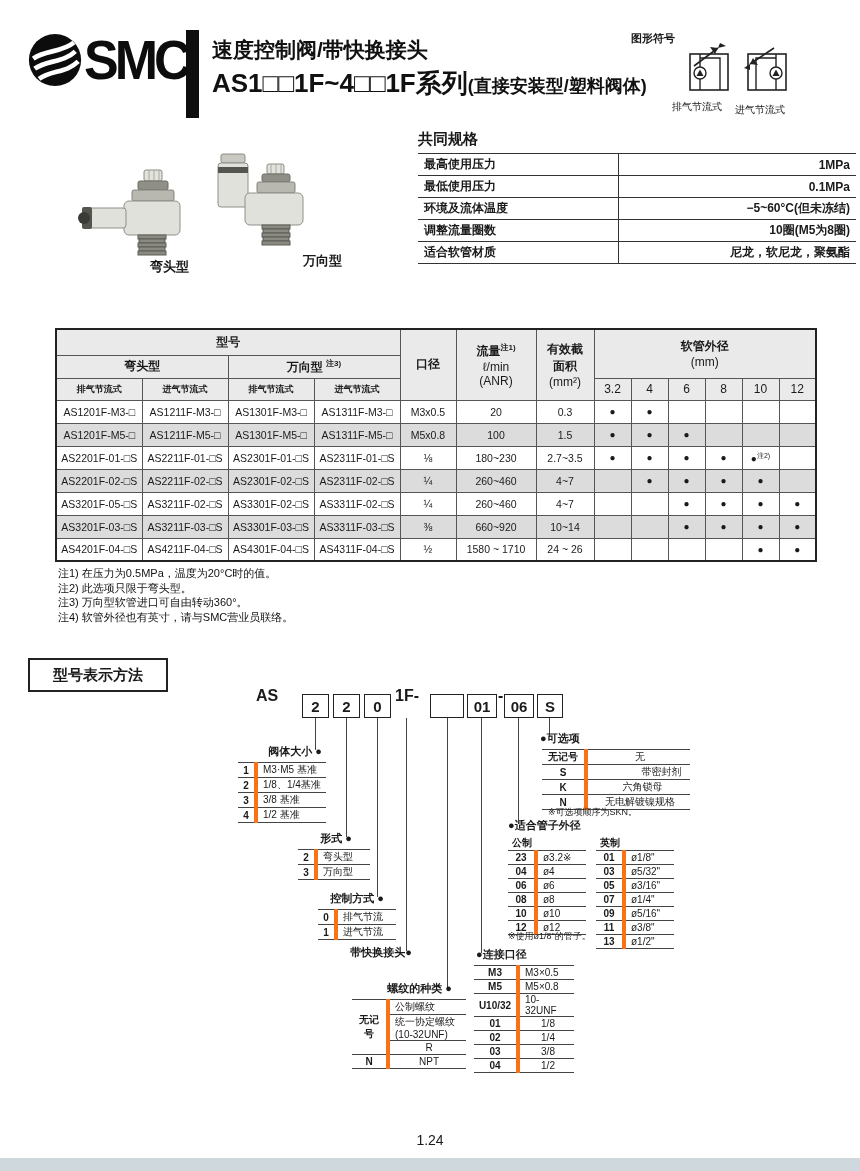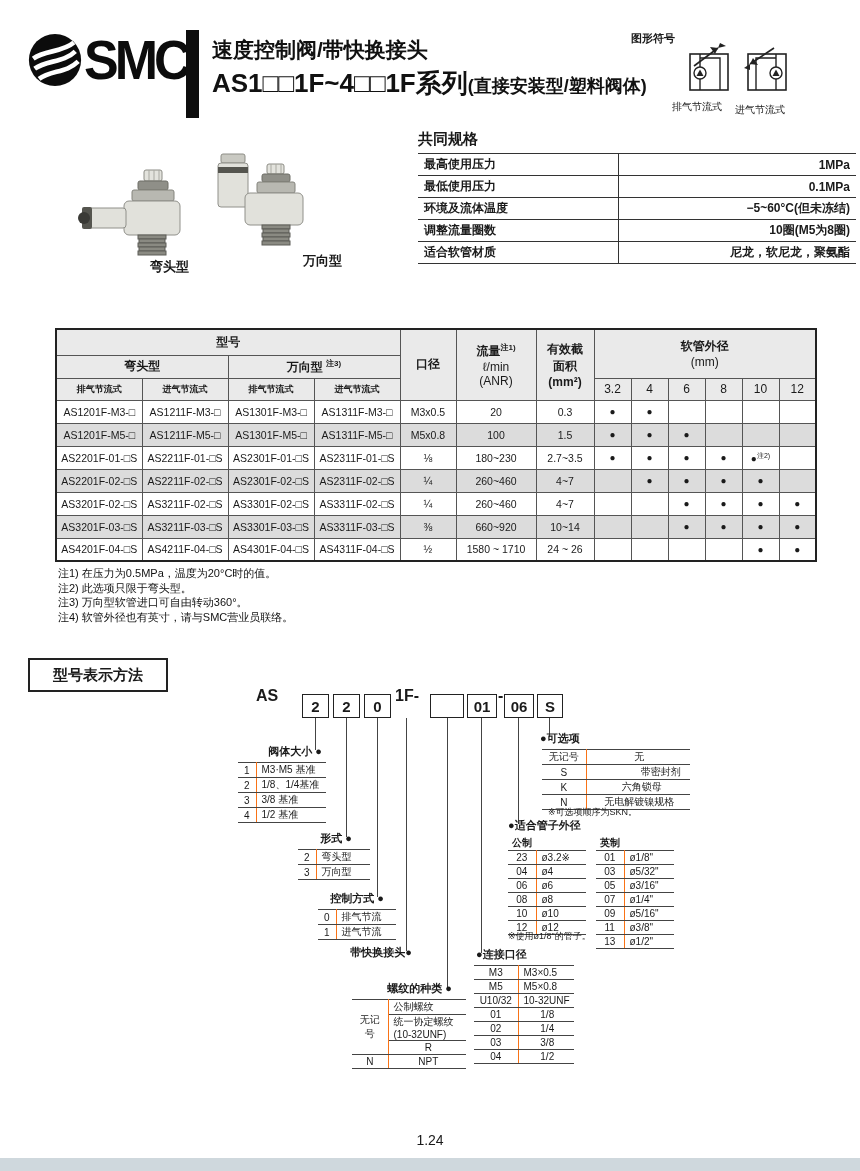--- a/index.html
+++ b/index.html
@@ -50,21 +50,21 @@
   
   .diagram { position:absolute; left:0; top:650px; width:860px; height:470px; }
   .howto { position:absolute; left:28px; top:8px; width:140px; height:34px; border:2px solid #222; display:flex; align-items:center; justify-content:center; font-size:15px; font-weight:bold; }
   .code-txt { position:absolute; top:37px; font-size:16px; font-weight:bold; }
   .code-box { position:absolute; top:44px; height:24px; border:1.5px solid #222; display:flex; align-items:center; justify-content:center; font-size:15px; font-weight:bold; background:#fff; }
   .vline { position:absolute; width:1px; background:#444; }
   .dlabel { position:absolute; font-size:11px; font-weight:bold; white-space:nowrap; }
   .dlabel.r { text-align:right; }
   .stbl { position:absolute; border-collapse:collapse; font-size:10px; }
   .stbl td { border-top:1px solid #444; border-bottom:1px solid #444; height:14px; padding:0 3px; text-align:center; }
-  .stbl td.k { border-right:1px solid #f97316; font-weight:normal;margin-top:20px; }
+  .stbl td.k { border-right:4px solid #f97316; font-weight:bold;margin-top:20px; }
   .stbl td.v { text-align:left; padding-left:5px; }
   .snote { position:absolute; font-size:9px; white-space:nowrap; }
   .subhd { position:absolute; font-size:10px; font-weight:bold; }
 
   
   .pageno { position:absolute; left:0; top:1132px; width:860px; text-align:center; font-size:14px; }
   .bstrip { position:absolute; left:0; top:1158px; width:860px; height:13px; background:#cfd8dd; }
 </style>
 </head>
 <body>
@@ -209,21 +209,21 @@
         <th colspan="4">型号</th>
         <th rowspan="3">口径</th>
         <th rowspan="3">
           <div><span>流量</span><sup>注1)</sup></div>
           <div style="font-weight:normal;">ℓ/min</div>
           <div style="font-weight:normal;">(ANR)</div>
         </th>
         <th rowspan="3">
           <div>有效截</div>
           <div>面积</div>
-          <div style="font-weight:bold;">(mm²)</div>
+          <div style="font-weight:normal;">(mm²)</div>
         </th>
         <th colspan="6" rowspan="2">
           <div>软管外径</div>
           <div style="font-weight:normal;">(mm)</div>
         </th>
       </tr>
       <tr class="h2">
         <th colspan="2">弯头型</th>
         <th colspan="2"><span>万向型</span> <sup>注3)</sup></th>
       </tr>
@@ -295,21 +295,21 @@
           <td>260~460</td>
           <td>4~7</td>
         <td class="dot"></td>
           <td class="dot">●</td>
           <td class="dot">●</td>
           <td class="dot">●</td>
           <td class="dot">●</td>
           <td class="dot"></td>
       </tr>
       <tr>
-        <td>AS3201F-02-□S</td>
+        <td>AS3201F-05-□S</td>
           <td>AS3211F-02-□S</td>
           <td>AS3301F-02-□S</td>
           <td>AS3311F-02-□S</td>
         <td>¼</td>
           <td>260~460</td>
           <td>4~7</td>
         <td class="dot"></td>
           <td class="dot"></td>
           <td class="dot">●</td>
           <td class="dot">●</td>

